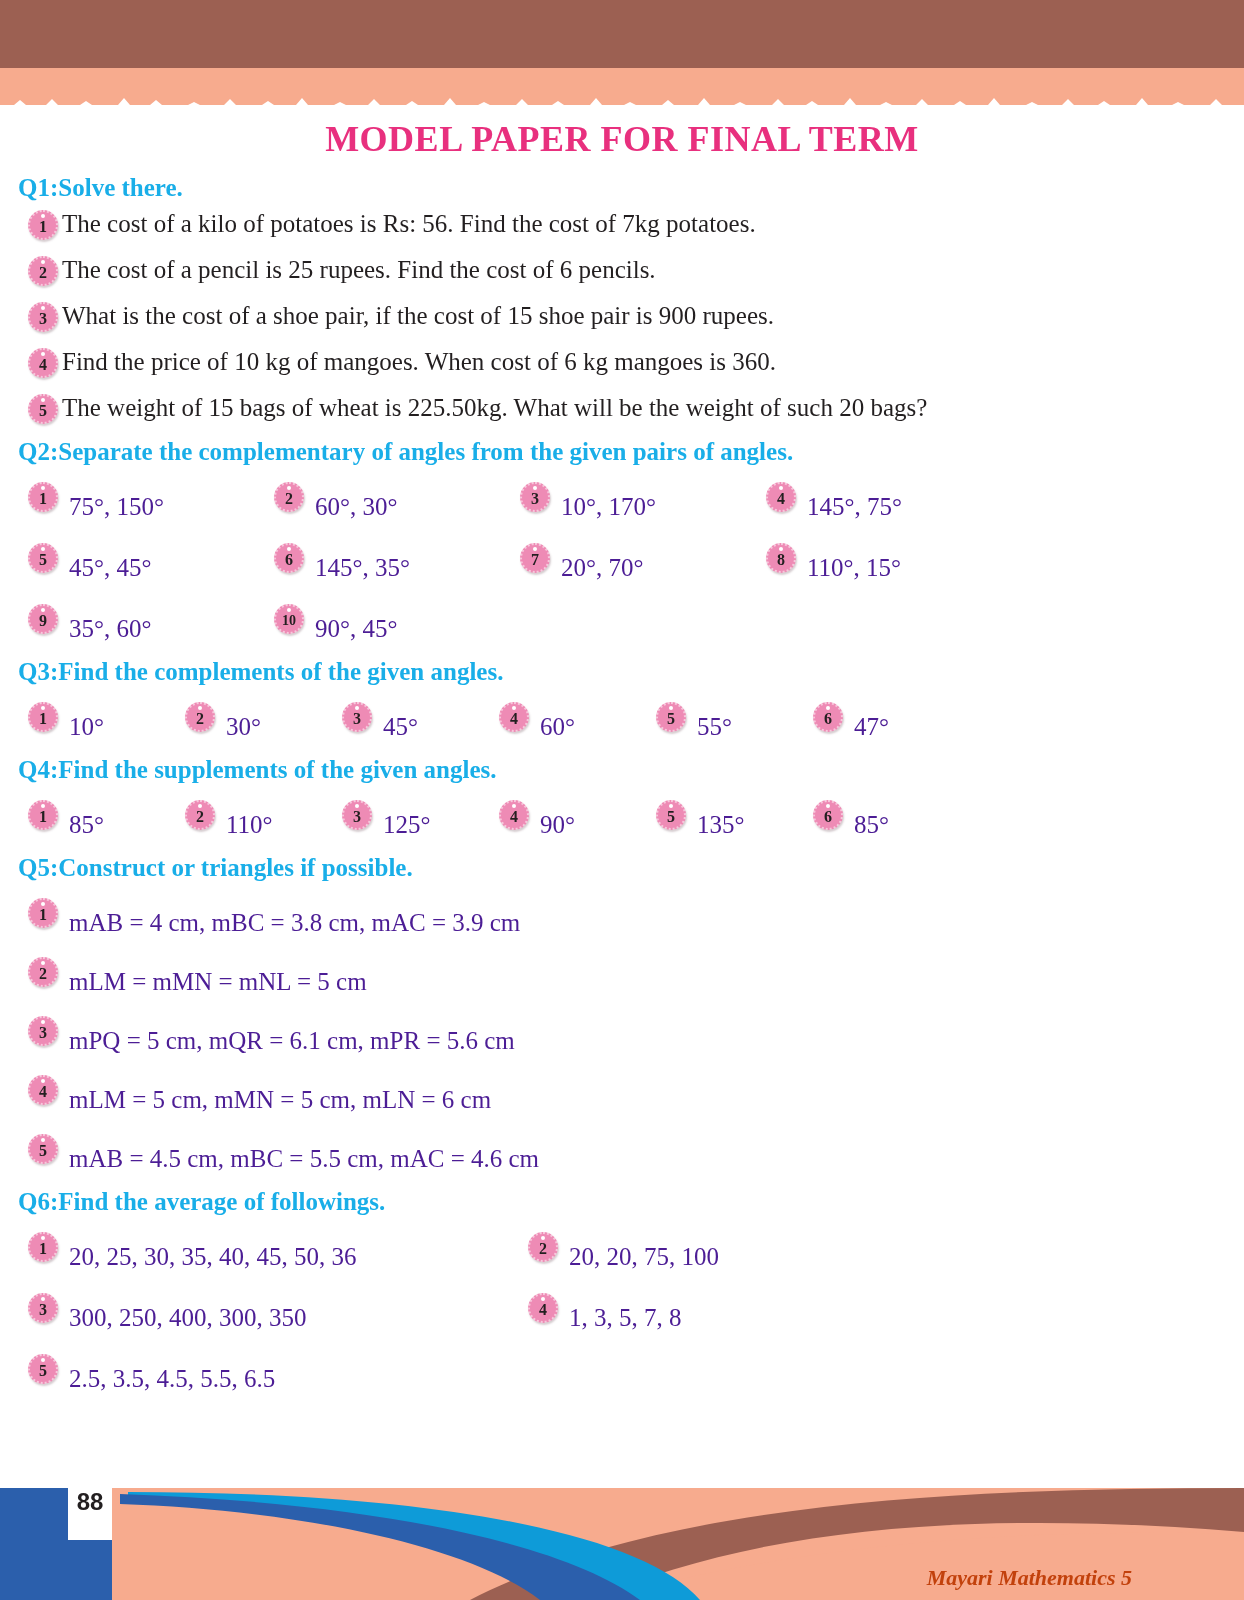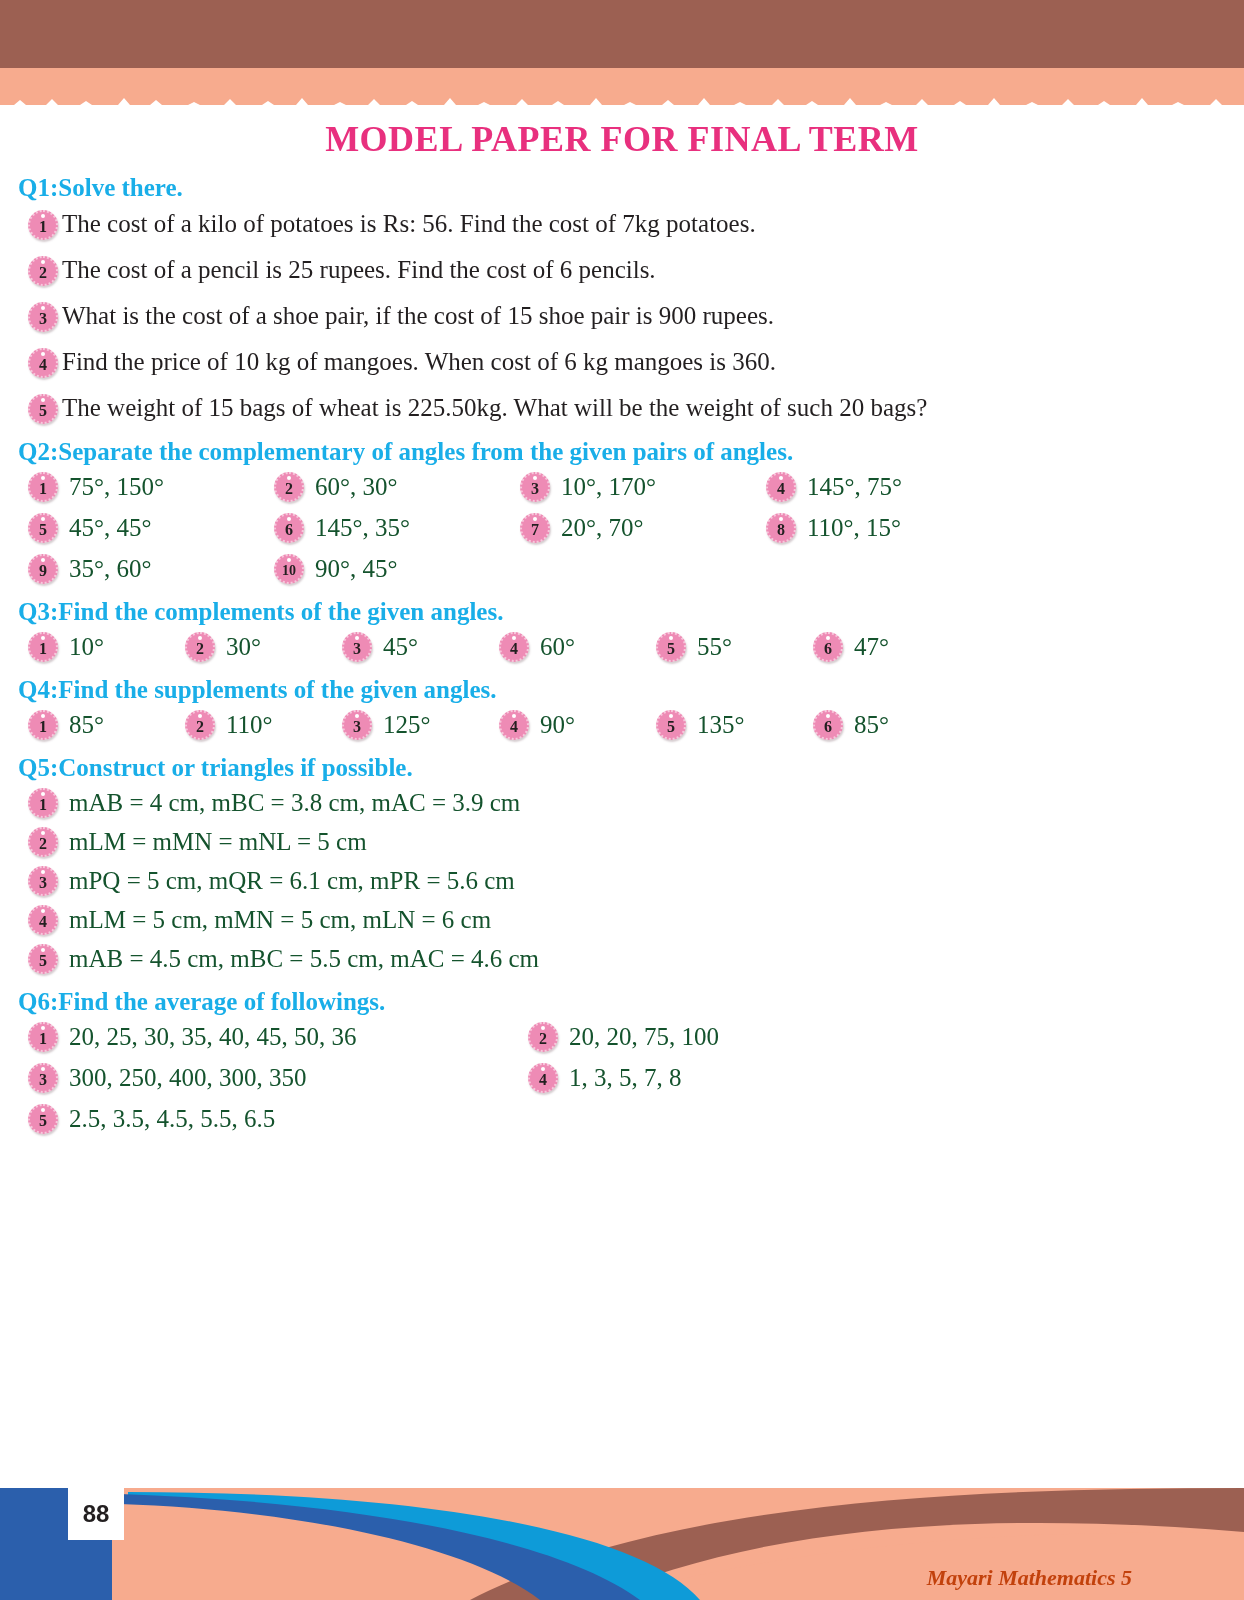--- a/index.html
+++ b/index.html
@@ -123,24 +123,25 @@
     align-items: center;
     margin-bottom: 11px;
   }
   .cell {
     display: flex;
     align-items: center;
   }
   .cell .cell-text {
     margin-left: 11px;
     font-size: 25px;
-    color: #14532d;
+    color: #4c1d95;
     line-height: 30px;
     white-space: nowrap;
     font-family: "Liberation Serif", serif;
+    margin-top: 20px;
   }
   
   .cols-4 .cell { width: 246px; }
   .cols-6 .cell { width: 157px; }
   .cols-2 .cell { width: 500px; }
   .cols-1 .cell { width: 900px; }
 
   .tight { margin-bottom: 9px; }
 
   
@@ -149,25 +150,25 @@
     left: 0;
     top: 1488px;
     width: 1244px;
     height: 112px;
   }
   .footer svg { display: block; }
   .page-num-box {
     position: absolute;
     left: 68px;
     top: 1488px;
-    width: 56px;
+    width: 44px;
     height: 52px;
     background: #ffffff;
     display: flex;
-    align-items: center;
+    align-items: flex-start;
     justify-content: center;
     z-index: 5;
   }
   .page-num-box span {
     font-family: "Liberation Sans", sans-serif;
     font-weight: bold;
     font-size: 24px;
     color: #231f20;
   }
   .book-title {

